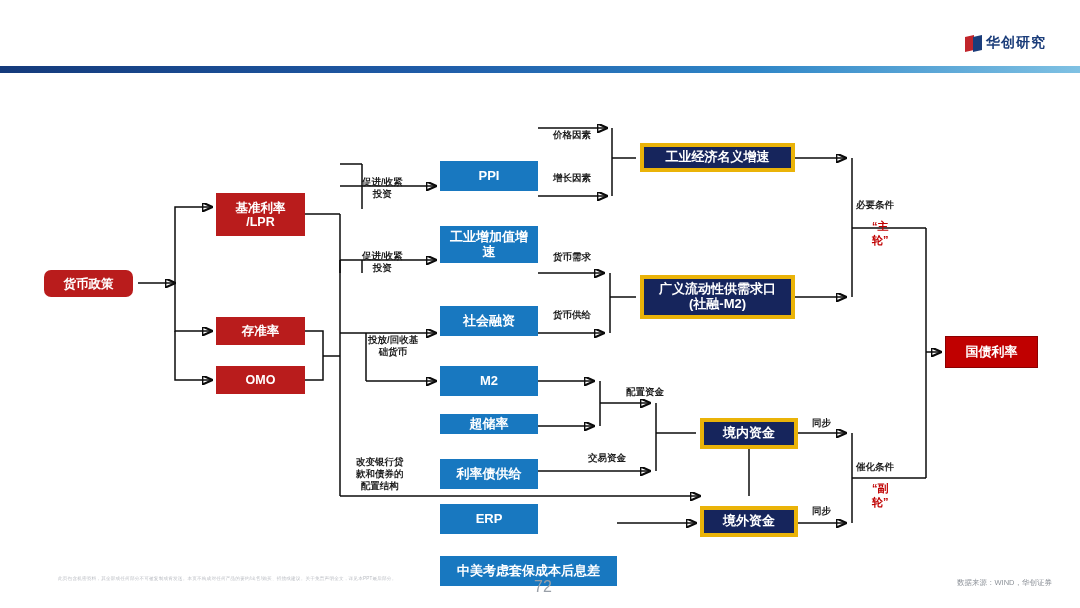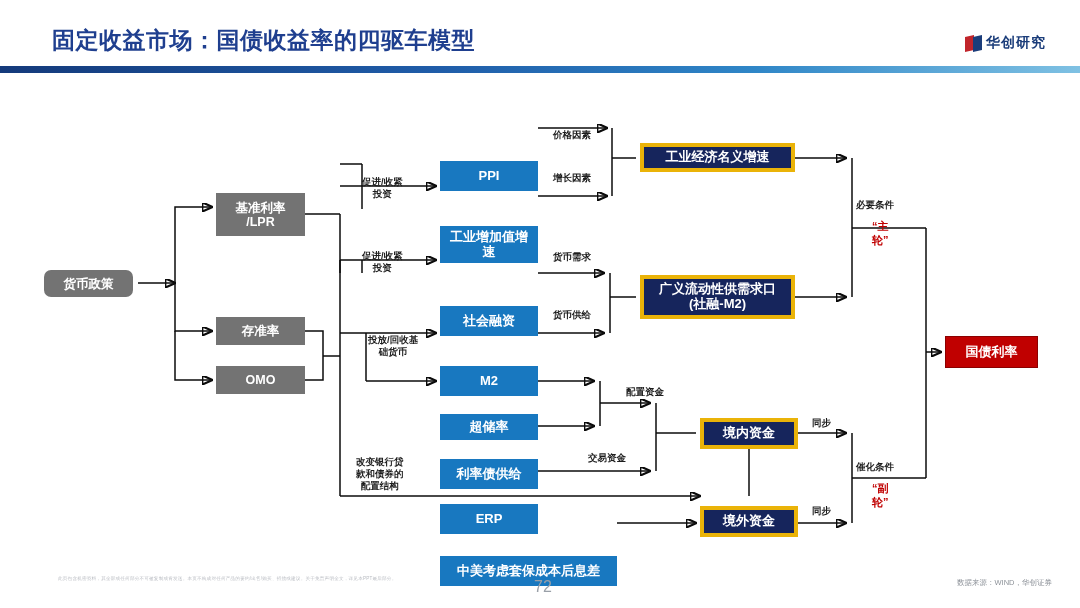--- a/index.html
+++ b/index.html
@@ -33,37 +33,36 @@
   #source{position:absolute;right:28px;top:578px;font-size:7.5px;color:#8d9299;white-space:nowrap;}
 
   
   #diagram{position:absolute;left:0;top:78px;width:1080px;height:478px;}
   .node{
     position:absolute;box-sizing:border-box;
     display:flex;align-items:center;justify-content:center;text-align:center;
     color:#ffffff;font-weight:bold;line-height:1.12;
     font-family:"Liberation Sans","DejaVu Sans",sans-serif;
   }
-  .node.light{background:#737373;font-size:12.5px;}
+  .node.light{background:#b91c1c;font-size:12.5px;}
   .node.mid{background:#1878c0;font-size:13px;margin-top:48px;}
   .node.dark{background:#16255c;border:4px solid #eab308;font-size:13px;}
   .node.red{background:#c00000;border:1px solid #8b0000;font-size:13px;}
   .elabel{
     position:absolute;color:#1d1d1d;font-size:9.5px;font-weight:bold;
     line-height:1.25;text-align:center;white-space:pre-line;
   }
   .elabel.red{color:#c00000;font-size:11px;}
   svg#wires{position:absolute;left:0;top:0;width:1080px;height:478px;}
   svg#wires path,svg#wires line{fill:none;stroke:#0b0b0b;stroke-width:1.5;}
 </style>
 </head>
 <body>
 
 <div id="header">
-  <div id="title">固定收益市场：国债收益率的四驱车模型</div>
   <div id="logo">
     <span class="mark">
       <span class="a"></span>
         <span class="b"></span>
     </span>
     <span class="txt">华创研究</span>
   </div>
   <div id="rule"></div>
 </div>
 
@@ -143,21 +142,21 @@
 
   <div id="node-layer">
       <div class="node light" style="left: 44px; top: 192px; width: 89px; height: 27px; border-radius: 7px;">货币政策</div>
       <div class="node light" style="left: 216px; top: 115px; width: 89px; height: 43px;">基准利率<br>/LPR</div>
       <div class="node light" style="left: 216px; top: 239px; width: 89px; height: 28px;">存准率</div>
       <div class="node light" style="left: 216px; top: 288px; width: 89px; height: 28px;">OMO</div>
       <div class="node mid" style="left: 440px; top: 35px; width: 98px; height: 30px;">PPI</div>
       <div class="node mid" style="left: 440px; top: 100px; width: 98px; height: 37px;">工业增加值增<br>速</div>
       <div class="node mid" style="left: 440px; top: 180px; width: 98px; height: 30px;">社会融资</div>
       <div class="node mid" style="left: 440px; top: 240px; width: 98px; height: 30px;">M2</div>
-      <div class="node mid" style="left: 440px; top: 288px; width: 98px; height: 26px;">超储率</div>
+      <div class="node mid" style="left: 440px; top: 288px; width: 98px; height: 20px;">超储率</div>
       <div class="node mid" style="left: 440px; top: 333px; width: 98px; height: 30px;">利率债供给</div>
       <div class="node mid" style="left: 440px; top: 378px; width: 98px; height: 30px;">ERP</div>
       <div class="node mid" style="left: 440px; top: 430px; width: 177px; height: 30px;">中美考虑套保成本后息差</div>
       <div class="node dark" style="left: 640px; top: 65px; width: 155px; height: 29px;">工业经济名义增速</div>
       <div class="node dark" style="left: 640px; top: 197px; width: 155px; height: 44px;">广义流动性供需求口<br>(社融-M2)</div>
       <div class="node dark" style="left: 700px; top: 340px; width: 98px; height: 31px;">境内资金</div>
       <div class="node dark" style="left: 700px; top: 428px; width: 98px; height: 31px;">境外资金</div>
       <div class="node red" style="left: 945px; top: 258px; width: 93px; height: 32px;">国债利率</div>
     </div>
   <div id="label-layer">

